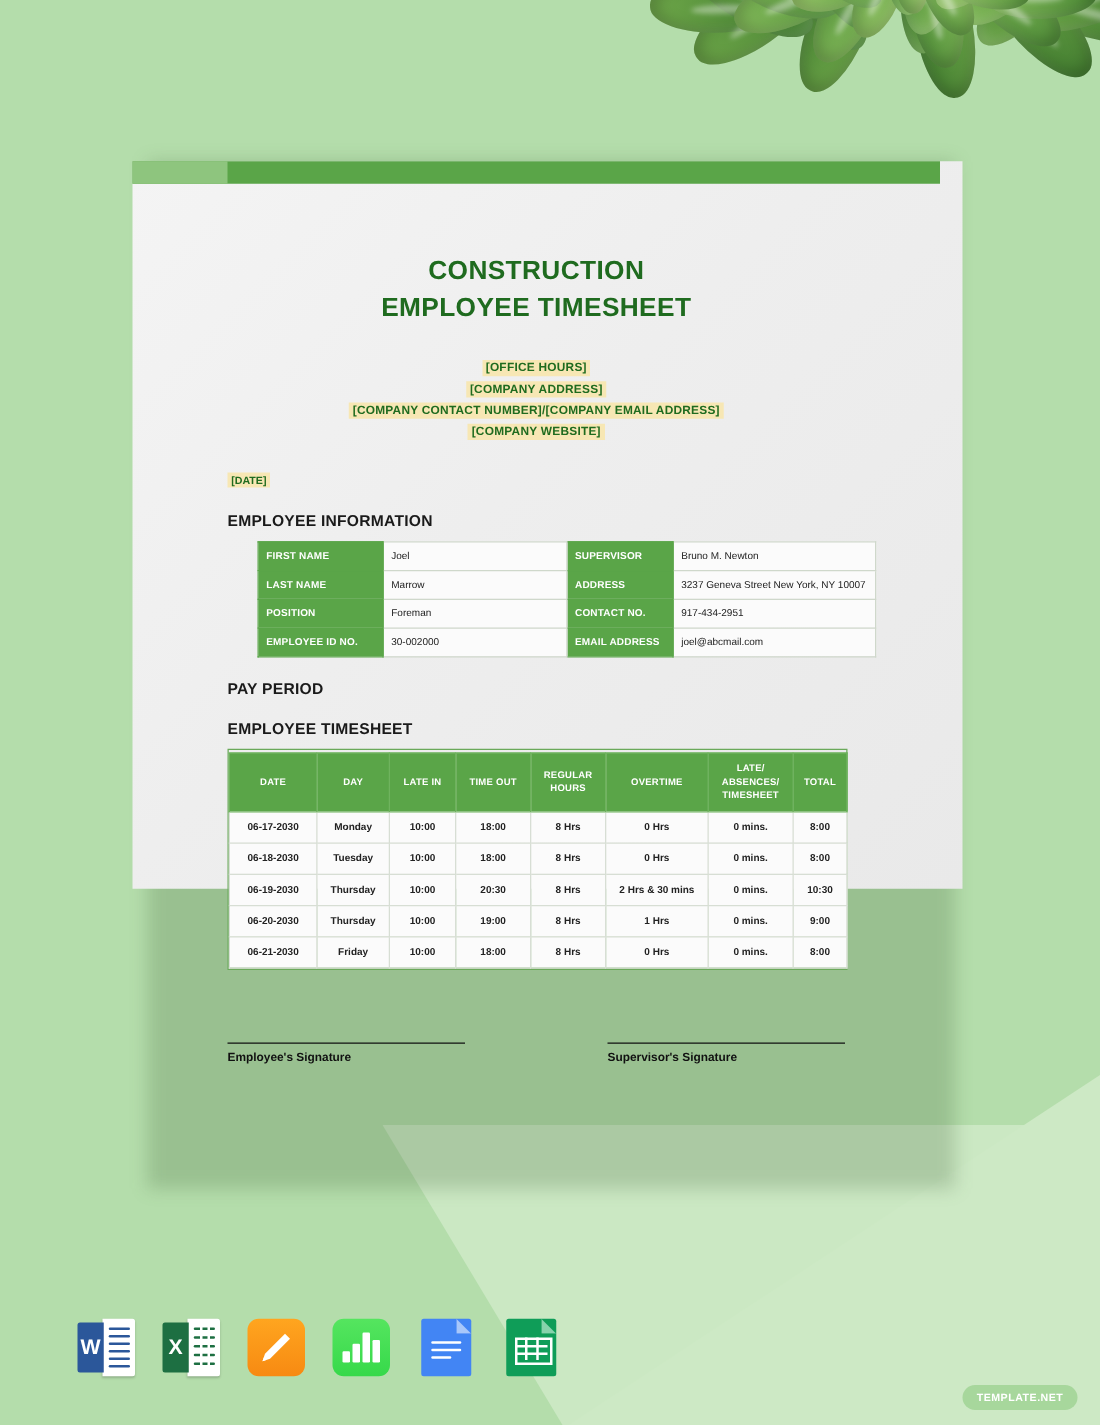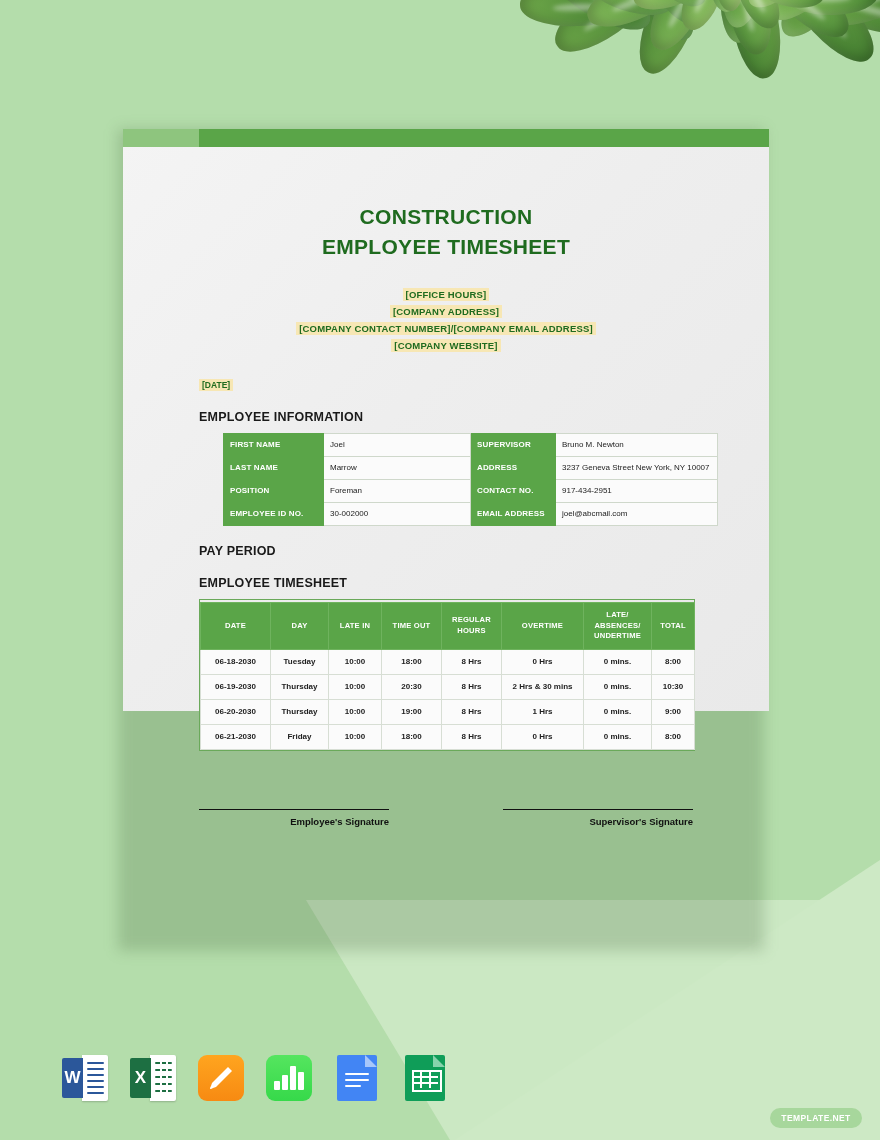--- a/index.html
+++ b/index.html
@@ -29,22 +29,23 @@
   #plant .shine{
     position:absolute;background:rgba(255,255,255,.38);border-radius:50%;
     filter:blur(2px);
   }
   
   #doc-shadow{
     position:absolute;left:118px;top:129px;width:646px;height:822px;
     background:rgba(60,90,50,.22);filter:blur(7px);border-radius:2px;
   }
   #doc{
-    position:absolute;left:123px;top:129px;width:646px;height:582px;
+    position:absolute;left:106px;top:129px;width:646px;height:582px;
     background:linear-gradient(135deg,#f4f4f4 0%, #eeeeee 45%, #e9e9e9 100%);
+    padding-left:18px;
   }
   #topbar{position:absolute;left:0;top:0;width:646px;height:18px;background:#5aa548;}
   #topbar-light{position:absolute;left:0;top:0;width:76px;height:18px;background:#8ec57e;}
   .doc-body{position:absolute;left:0;top:18px;width:646px;}
 
   
   .title{
     text-align:center;color:#1f6b1f;font-weight:bold;
     font-size:21px;letter-spacing:.3px;line-height:1.42;
     margin-top:55px;
@@ -88,21 +89,21 @@
   }
   .ts-tbl td{
     border:1px solid #d7ded4;background:#fbfbfb;color:#222;
     font-size:8px;font-weight:bold;text-align:center;height:22px;
   }
   .ts-wrap{border:1px solid #6aa95a;margin-left:76px;width:494px;box-sizing:content-box;}
   .ts-wrap table{margin-left:0;width:494px;}
 
   
   .sig-row{margin:58px 76px 0 76px;display:flex;justify-content:space-between;}
-  .sig{width:190px;text-align:right;}
+  .sig{width:190px;text-align:left;}
   .sig .line{border-top:1.6px solid #111;margin-bottom:6px;}
   .sig .cap{font-size:9.5px;font-weight:bold;color:#111;}
 
   
   #icons{position:absolute;left:62px;top:1055px;display:flex;gap:22px;align-items:center;}
   .app-ico{width:46px;height:46px;position:relative;}
 
   
   .off{position:absolute;inset:0;}
   .off .panel{position:absolute;left:0;top:3px;width:21px;height:40px;border-radius:2px 0 0 2px;}
@@ -281,25 +282,35 @@
             <col style="width:43px">
         </colgroup>
         <thead>
           <tr>
             <th>DATE</th>
             <th>DAY</th>
             <th>LATE IN</th>
             <th>TIME OUT</th>
             <th>REGULAR HOURS</th>
             <th>OVERTIME</th>
-            <th>LATE/ ABSENCES/ UNDERTIME</th>
+            <th>LATE/ ABSENCES/ TIMESHEET</th>
             <th>TOTAL</th>
           </tr>
         </thead>
         <tbody>
+          <tr>
+            <td>06-17-2030</td>
+            <td>Monday</td>
+            <td>10:00</td>
+            <td>18:00</td>
+            <td>8 Hrs</td>
+            <td>0 Hrs</td>
+            <td>0 mins.</td>
+            <td>8:00</td>
+          </tr>
           <tr>
             <td>06-18-2030</td>
             <td>Tuesday</td>
             <td>10:00</td>
             <td>18:00</td>
             <td>8 Hrs</td>
             <td>0 Hrs</td>
             <td>0 mins.</td>
             <td>8:00</td>
           </tr>

